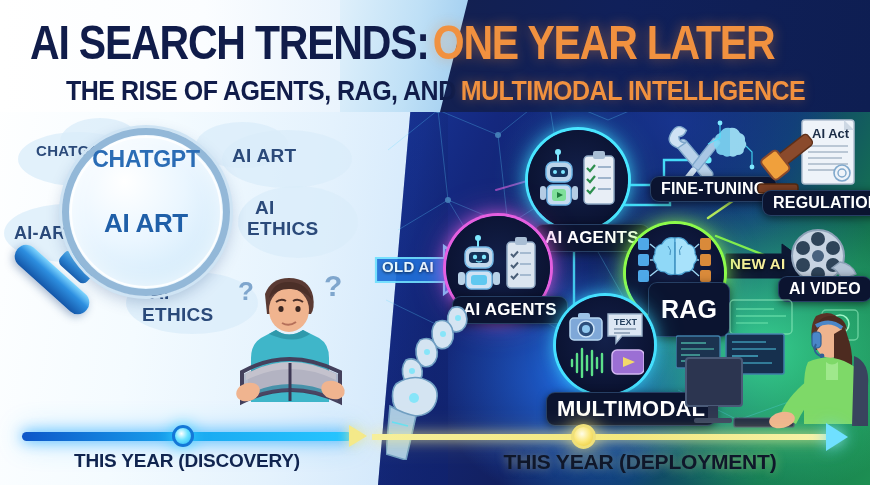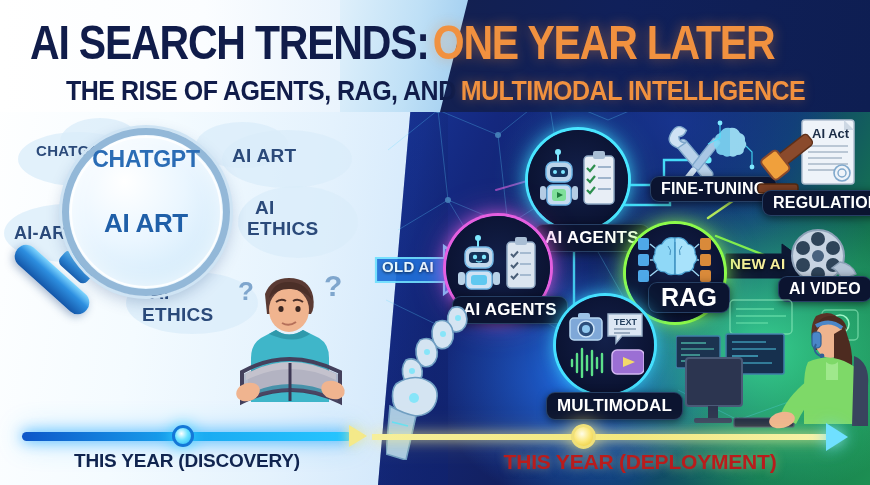--- a/index.html
+++ b/index.html
@@ -166,21 +166,21 @@
     background:linear-gradient(90deg,#f6ef9b 0%,#f3e87e 55%,#f7f3ad 100%);
     box-shadow:0 0 12px rgba(247,240,150,.9), 0 0 26px rgba(247,240,150,.4);
   }
   .tl-right-dot {
     position:absolute; left:571px; top:424px; width:25px; height:25px; border-radius:50%;
     background:radial-gradient(circle at 42% 36%,#fffde8 0%,#fbe87c 48%,#e8c732 100%);
     border:3px solid #efe07a; box-shadow:0 0 20px rgba(250,235,130,1);
   }
   .tl-right-label {
     position:absolute; left:440px; top:450px; width:400px; text-align:center;
-    font-size:21px; font-weight:bold; color:#b91c1c; letter-spacing:-.2px;
+    font-size:21px; font-weight:bold; color:#0f172a; letter-spacing:-.2px;
     text-shadow:0 0 10px rgba(240,225,120,.5);
   }
   .tl-right-head {
     position:absolute; left:826px; top:423px; width:0; height:0;
     border-top:14px solid transparent; border-bottom:14px solid transparent;
     border-left:22px solid #6fe0ff;
     filter:drop-shadow(0 0 8px rgba(90,220,255,.9));
   }
 
   
@@ -413,21 +413,21 @@
         <path d="M54,34 L63,42"></path>
     </g>
     <path d="M39,4 q-9,-2 -13,6 q-8,2 -7,10 q-4,5 1,10 q0,8 9,8 q4,4 10,2 z" fill="#8fd8f7" stroke="#4a9fd0" stroke-width="1.2"></path>
     <path d="M39,4 q9,-2 13,6 q8,2 7,10 q4,5 -1,10 q0,8 -9,8 q-4,4 -10,2 z" fill="#a8e2fb" stroke="#4a9fd0" stroke-width="1.2"></path>
     <g stroke="#3f8dbb" stroke-width="1" fill="none">
       <path d="M32,12 q4,4 2,9"></path>
         <path d="M46,12 q-4,4 -2,9"></path>
         <path d="M39,8 l0,32"></path>
     </g>
   </svg>
-  <div class="node-pill" style="left:648px;top:282px;font-size:25px;padding:0 12px;">RAG</div>
+  <div class="node-pill" style="left:648px;top:282px;font-size:25px;padding:12px 12px;">RAG</div>
 
   <div class="node cy2" style="left:556px;top:296px;width:98px;height:98px;"></div>
   <svg style="position:absolute;left:568px;top:310px;width:76px;height:68px;" viewBox="0 0 76 68">
     <rect x="2" y="8" width="32" height="22" rx="4" fill="#7fa8d8" stroke="#b8d8f2" stroke-width="1.5"></rect>
     <rect x="10" y="3" width="12" height="6" rx="2" fill="#9cc2e6"></rect>
     <circle cx="18" cy="19" r="8" fill="#2c4f7c" stroke="#cfe6fa" stroke-width="1.5"></circle>
     <circle cx="18" cy="19" r="4" fill="#8fc8ef"></circle>
     <path d="M40,4 l34,0 l0,22 l-20,0 l-6,7 l0,-7 l-8,0 z" fill="#dce7f4" stroke="#9cb4cc" stroke-width="1.4"></path>
     <text x="46" y="15" font-family="Liberation Sans, sans-serif" font-size="9" font-weight="bold" fill="#24405f">TEXT</text>
     <g stroke="#7d93ab" stroke-width="1.4">
@@ -439,21 +439,21 @@
         <line x1="9" y1="44" x2="9" y2="62"></line>
       <line x1="14" y1="39" x2="14" y2="67"></line>
         <line x1="19" y1="46" x2="19" y2="60"></line>
       <line x1="24" y1="41" x2="24" y2="65"></line>
         <line x1="29" y1="48" x2="29" y2="58"></line>
       <line x1="34" y1="44" x2="34" y2="62"></line>
     </g>
     <rect x="44" y="40" width="32" height="24" rx="5" fill="#9b6fd4" stroke="#d4b8f2" stroke-width="1.5"></rect>
     <path d="M55,47 L67,52 L55,57 z" fill="#f2d96a"></path>
   </svg>
-  <div class="node-pill" style="left:546px;top:392px;font-size:17px;">MULTIMODAL</div>
+  <div class="node-pill" style="left:546px;top:392px;font-size:22px;">MULTIMODAL</div>
 
   <svg class="ft-group" viewBox="0 0 96 80">
     <g transform="rotate(-40 34 40)">
       <rect x="28" y="18" width="11" height="48" rx="4" fill="#b9d2ea" stroke="#7fa8cc" stroke-width="1.4"></rect>
       <path d="M28,22 q-7,-12 5,-16 q12,-4 13,8 q-6,3 -10,0 q-4,5 2,9 z" fill="#cfe2f4" stroke="#7fa8cc" stroke-width="1.4"></path>
     </g>
     <g transform="rotate(38 40 44)">
       <rect x="36" y="16" width="8" height="36" rx="2" fill="#a8c6e4" stroke="#7fa8cc" stroke-width="1.3"></rect>
       <rect x="37" y="52" width="6" height="18" rx="2" fill="#cfe2f4"></rect>
     </g>

